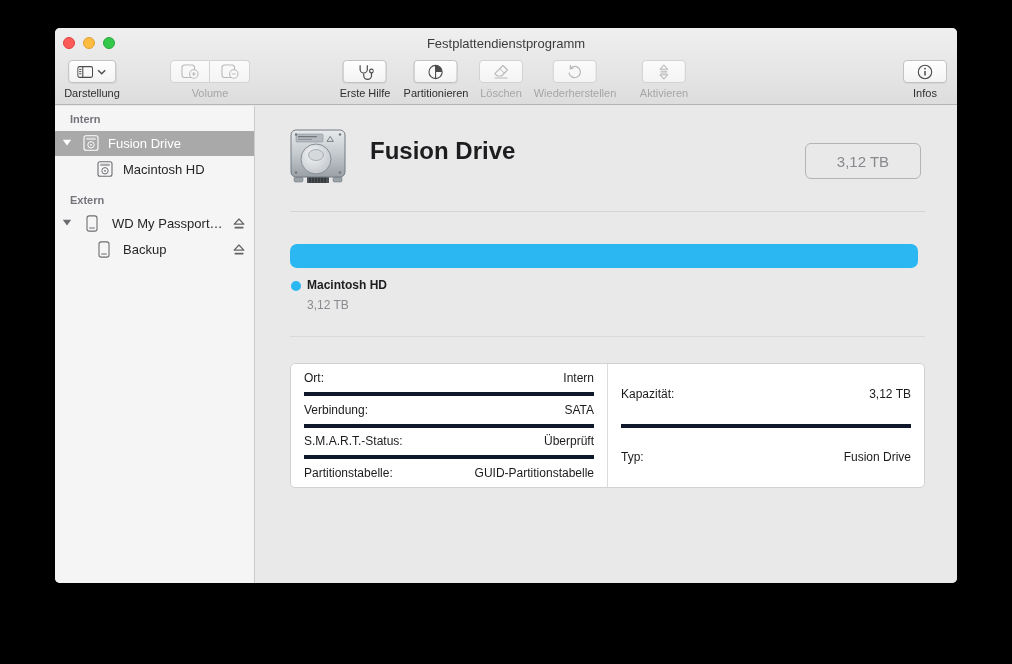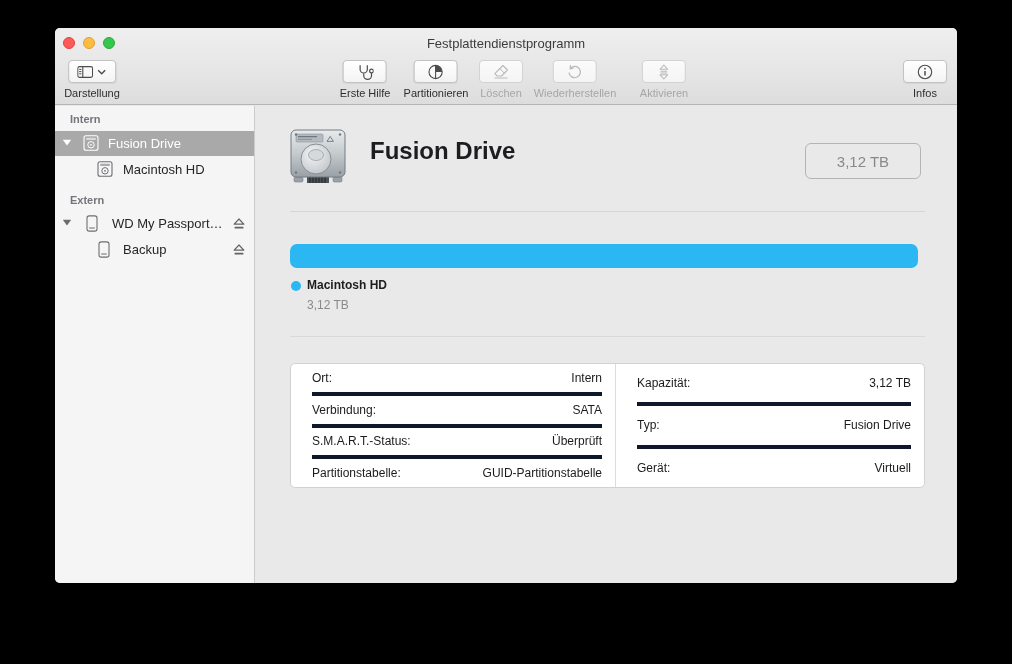--- a/index.html
+++ b/index.html
@@ -63,21 +63,21 @@
   .div1 { top:105px; } .div2 { top:230px; background:#d9d9d9; }
   .bar { position:absolute; left:35px; top:138px; width:628px; height:24px;
          border-radius:7px; background:#dcdcdd; overflow:hidden; display:flex; }
   .bar-seg { height:100%; }
   .legend-dot  { position:absolute; left:36px; top:175px; width:10px; height:10px; border-radius:50%; }
   .legend-name { position:absolute; left:52px; top:172px; font-size:12px; font-weight:bold; color:#1d1d1f; }
   .legend-size { position:absolute; left:52px; top:192px; font-size:12px; color:#8a8a8e; }
 
   .card { position:absolute; left:35px; top:257px; width:635px; height:125px;
           background:#fff; border:1px solid #d2d2d2; border-radius:5px; display:flex; }
-  .col  { display:flex; flex-direction:column; padding:0 13px;margin-left:8px; }
+  .col  { display:flex; flex-direction:column; padding:0 13px; }
   .col.left  { width:317px; border-right:1px solid #dcdcdc; }
   .col.right { flex:1; }
   .irow { flex:1; display:flex; justify-content:space-between; align-items:center;
           font-size:12px; color:#1b1b1d; }
   .irow + .irow { border-top:4px solid #0f172a; }
   .ival { text-align:right; }
 </style>
 </head>
 <body>
 
@@ -100,20 +100,40 @@
           <line x1="2" y1="5.6" x2="4.2" y2="5.6" stroke="currentColor"></line>
           <line x1="2" y1="7.8" x2="4.2" y2="7.8" stroke="currentColor"></line>
         </svg>
         <svg width="9" height="6" viewBox="0 0 9 6">
           <path d="M1 1.2 L4.5 4.8 L8 1.2" fill="none" stroke="currentColor" stroke-width="1.4"></path>
         </svg>
       </button>
       <div class="tlabel">Darstellung</div>
     </div>
 
+    <div class="titem disabled" style="left:155px">
+      <div class="tseg">
+        <button class="tbtn">
+          <svg width="18" height="15" viewBox="0 0 18 15">
+            <rect x="1" y="1" width="12.5" height="12.5" rx="2.5" fill="none" stroke="currentColor" stroke-width="1.1"></rect>
+            <circle cx="12.8" cy="10" r="4.2" fill="#fafafa" stroke="currentColor" stroke-width="1.1"></circle>
+            <line x1="10.8" y1="10" x2="14.8" y2="10" stroke="currentColor" stroke-width="1.1"></line>
+            <line x1="12.8" y1="8" x2="12.8" y2="12" stroke="currentColor" stroke-width="1.1"></line>
+          </svg>
+        </button>
+        <button class="tbtn">
+          <svg width="18" height="15" viewBox="0 0 18 15">
+            <rect x="1" y="1" width="12.5" height="12.5" rx="2.5" fill="none" stroke="currentColor" stroke-width="1.1"></rect>
+            <circle cx="12.8" cy="10" r="4.2" fill="#fafafa" stroke="currentColor" stroke-width="1.1"></circle>
+            <line x1="10.8" y1="10" x2="14.8" y2="10" stroke="currentColor" stroke-width="1.1"></line>
+          </svg>
+        </button>
+      </div>
+      <div class="tlabel">Volume</div>
+    </div>
 
     <div class="titem" style="left:310px">
       <button class="tbtn">
         <svg width="17" height="16" viewBox="0 0 17 16">
           <path d="M3.5 1.2 v4.2 a3.6 3.6 0 0 0 7.2 0 V1.2" fill="none" stroke="currentColor" stroke-width="1.2"></path>
           <path d="M7.1 9.4 v2.1 a3.9 3.9 0 0 0 7.8 0 V8.9" fill="none" stroke="currentColor" stroke-width="1.2"></path>
           <circle cx="14.9" cy="7" r="1.9" fill="none" stroke="currentColor" stroke-width="1.2"></circle>
         </svg>
       </button>
       <div class="tlabel">Erste Hilfe</div>
@@ -322,20 +342,16 @@
       </div>
       <div class="col right">
         <div class="irow">
           <span>Kapazität:</span>
           <span class="ival">3,12 TB</span>
         </div>
         <div class="irow">
           <span>Typ:</span>
           <span class="ival">Fusion Drive</span>
         </div>
-        <div class="irow">
-          <span>Gerät:</span>
-          <span class="ival">Virtuell</span>
-        </div>
       </div>
     </div>
   </div>
 </div>
 
 </body></html>

